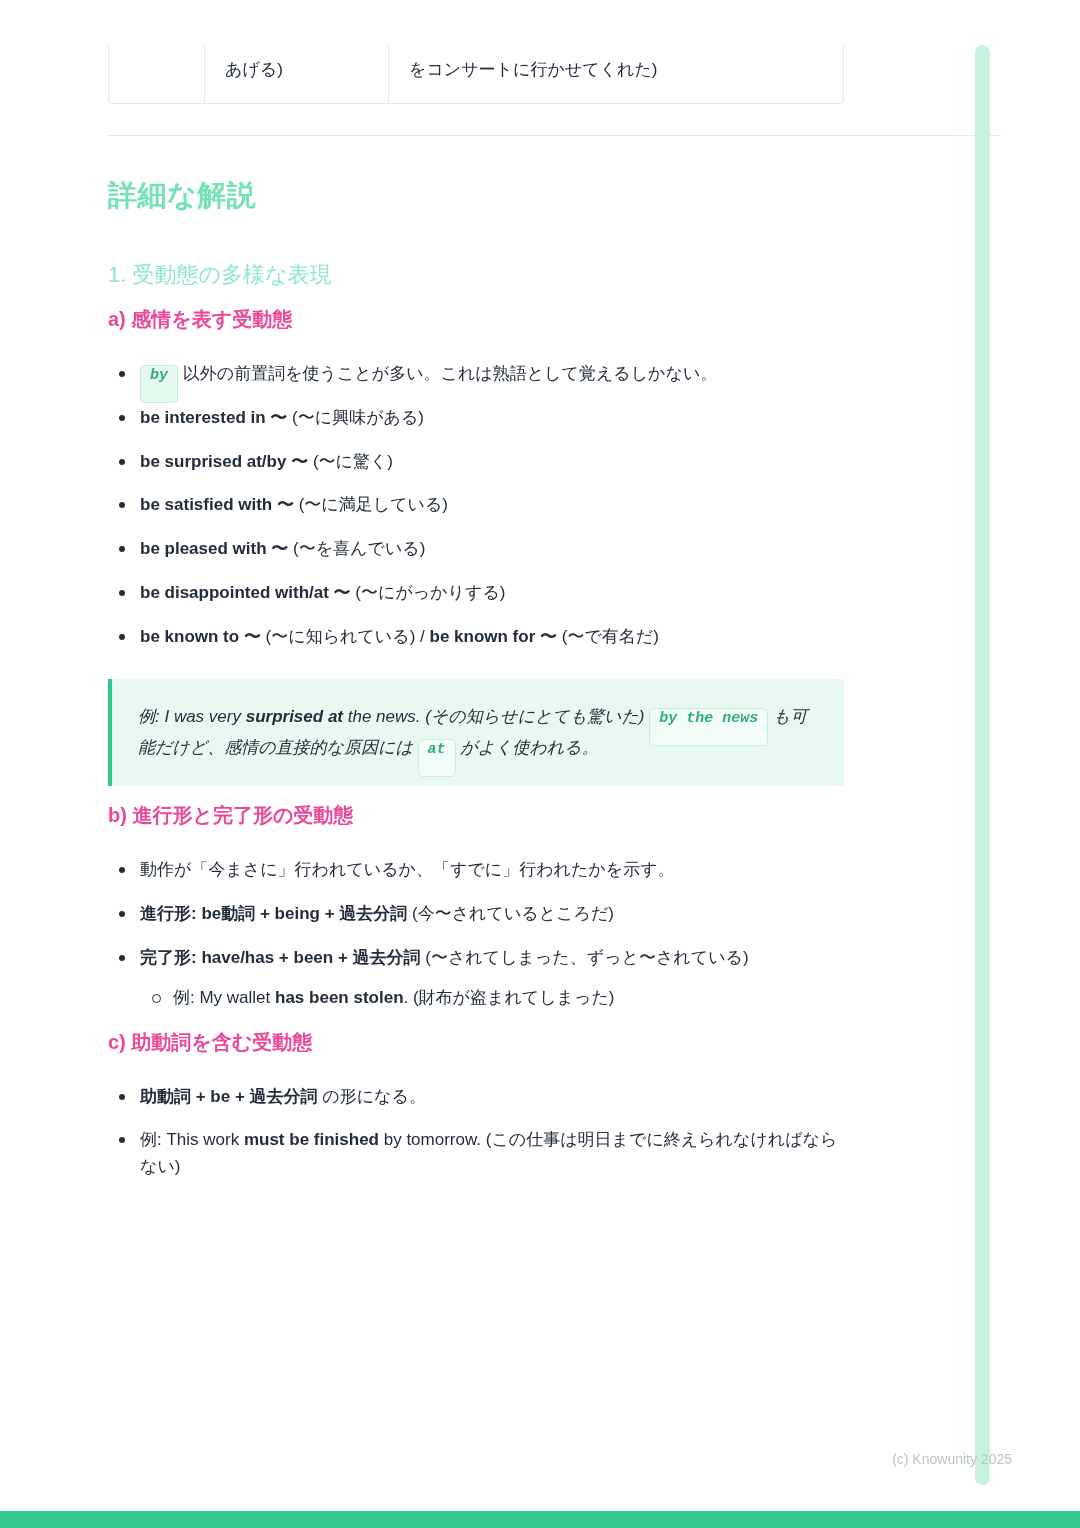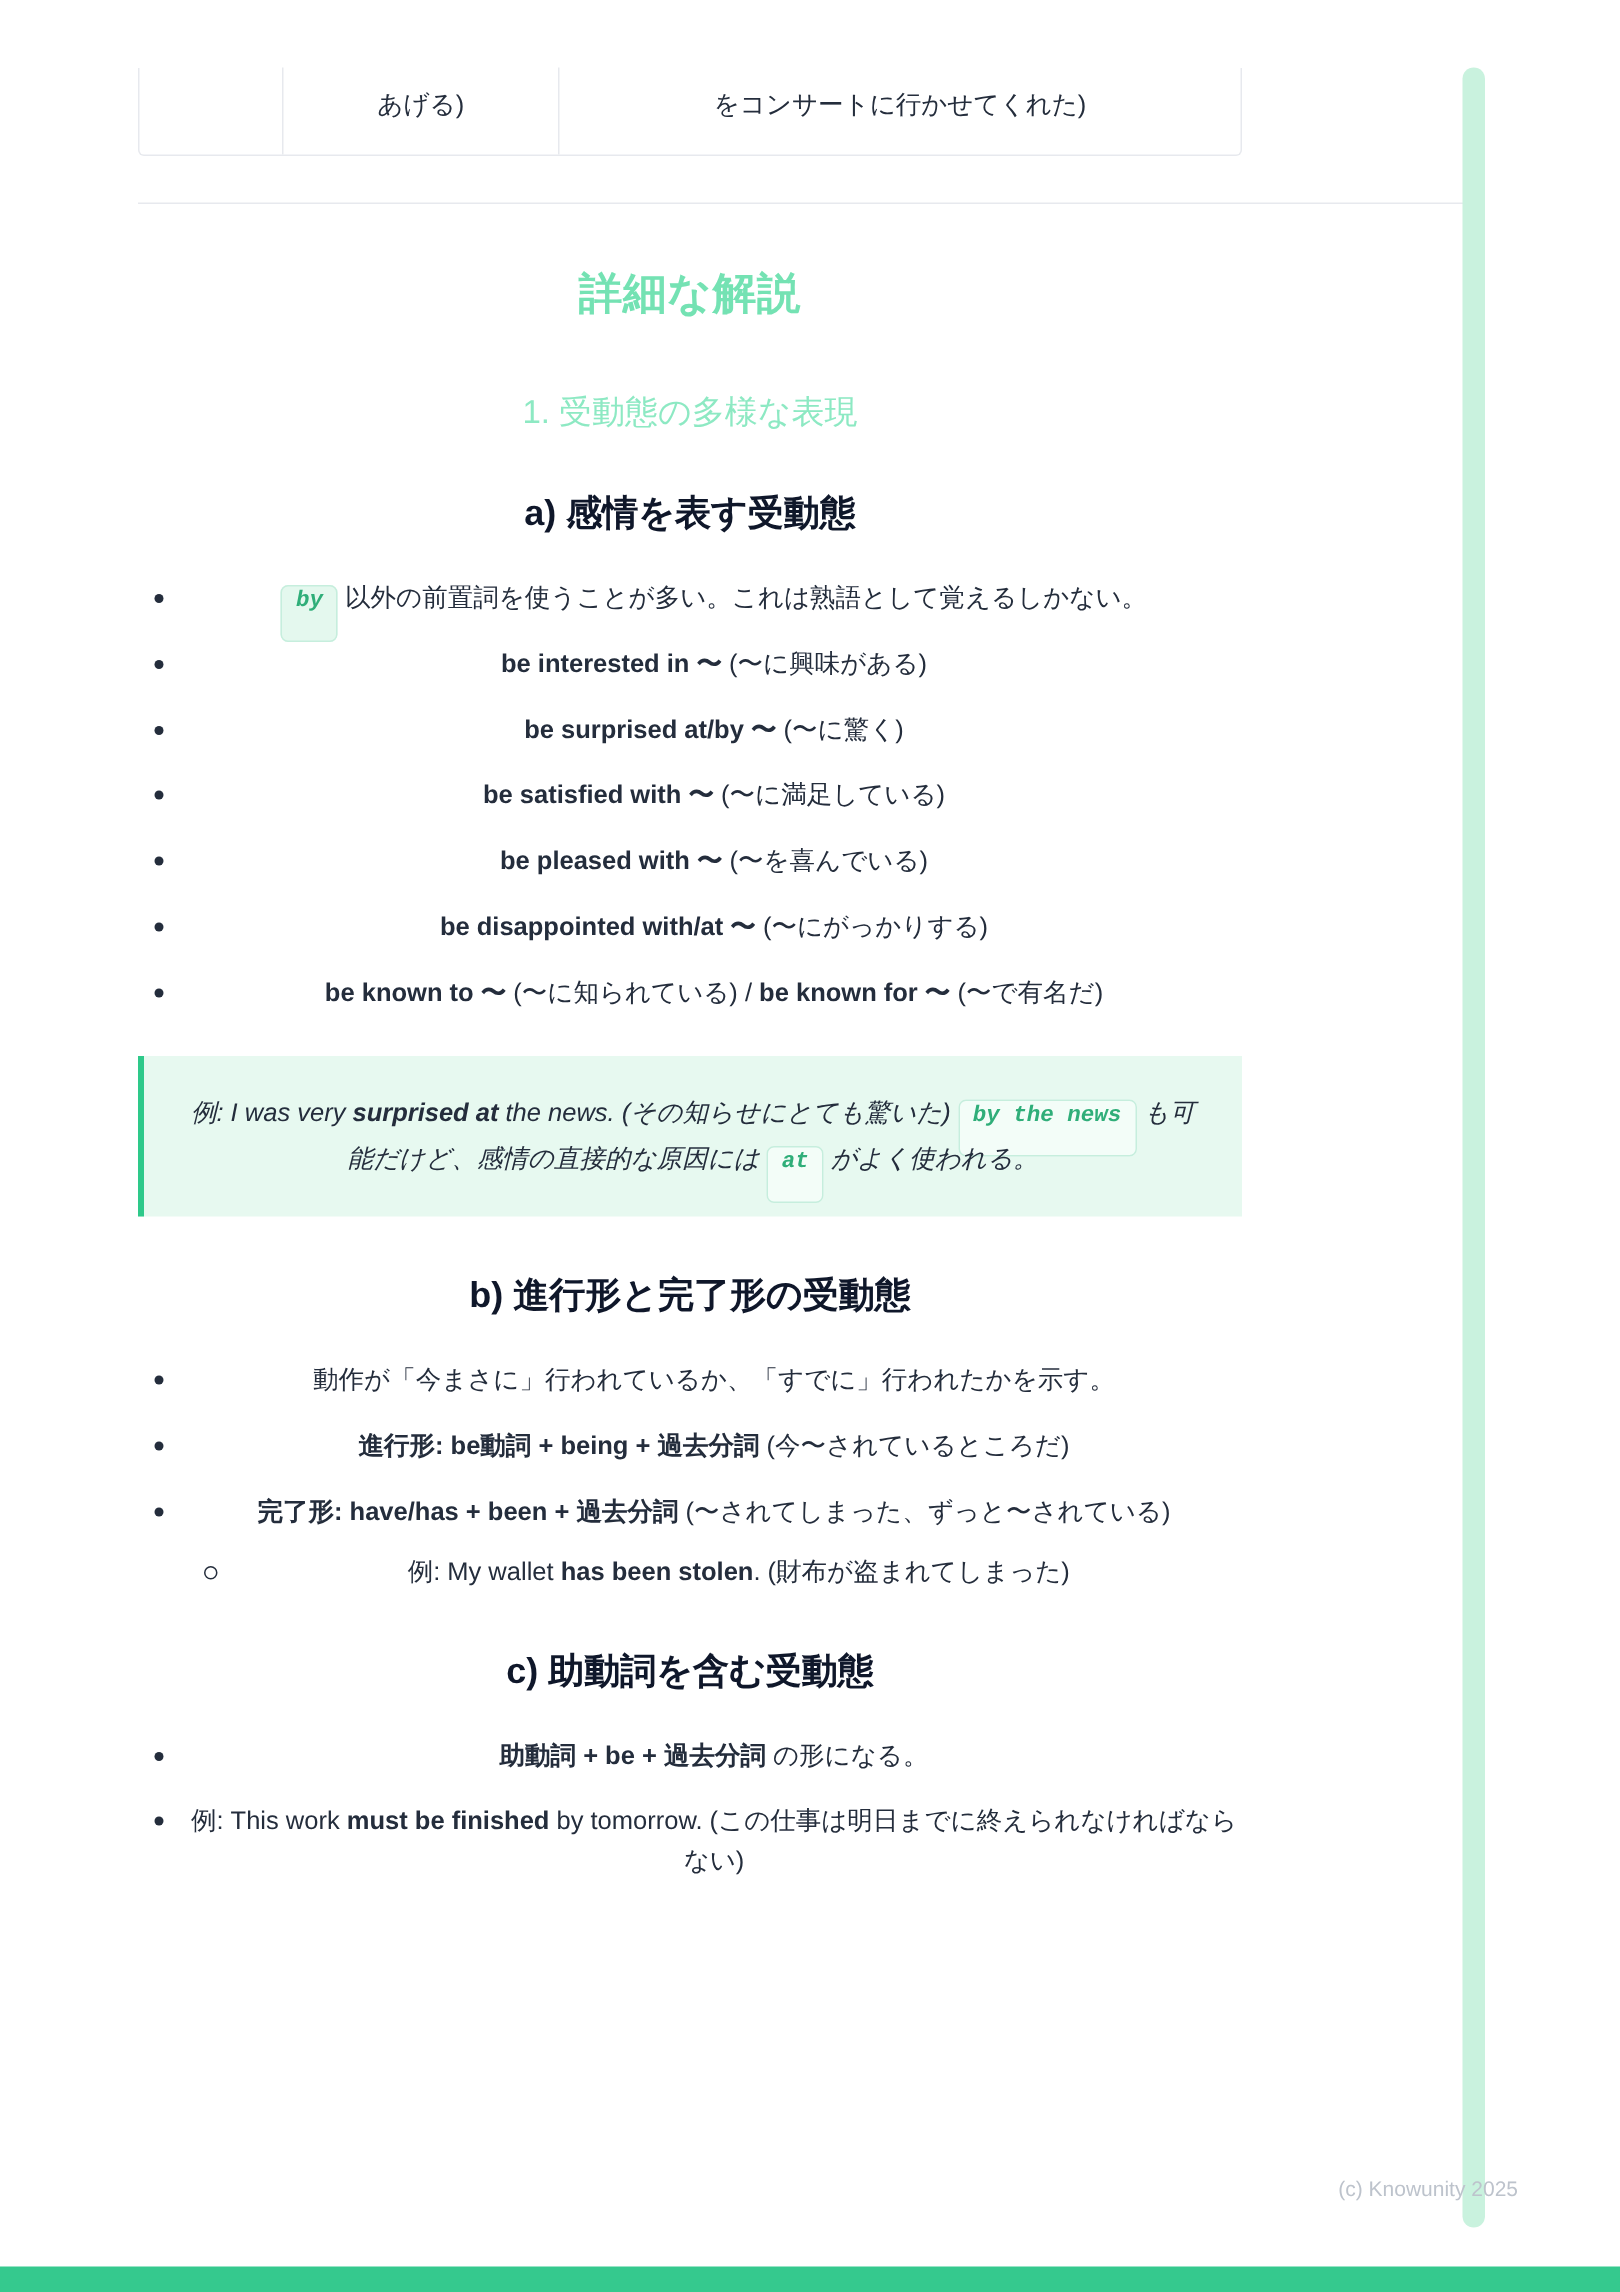--- a/index.html
+++ b/index.html
@@ -16,32 +16,32 @@
     --line:#e7e9ee;
     --strip:#c9f2de;
   }
   *{margin:0;padding:0;box-sizing:border-box;}
   html,body{width:1080px;height:1528px;}
   body{
     font-family:"Liberation Sans","DejaVu Sans",sans-serif;
     background:#ffffff;color:var(--body-text);
     position:relative;overflow:hidden;
   }
-  .content{position:absolute;left:92px;top:45px;width:736px;text-align:center;}
+  .content{position:absolute;left:108px;top:45px;width:736px;}
   .table-frag{
     display:grid;grid-template-columns:95px 184px 1fr;
     border:1px solid var(--line);border-top:none;background:#fff;
     border-radius:0 0 4px 4px;
   }
   .cell{padding:13px 20px 21px;font-size:17px;line-height:1.4;}
   .cell + .cell{border-left:1px solid var(--line);}
   .divider{height:1px;background:var(--line);margin-top:31px;width:893px;}
   h2{margin-top:40px;font-size:29px;font-weight:700;color:var(--heading);letter-spacing:.5px;}
   h3{margin-top:44px;font-size:22px;font-weight:400;color:var(--subheading);}
-  h4{margin-top:36px;font-size:24px;font-weight:700;color:#0f172a;}
+  h4{margin-top:16px;font-size:20px;font-weight:700;color:#ec4899;}
   ul{list-style:none;margin-top:28px;}
   li{font-size:17px;line-height:1.58;}
   li.l1{position:relative;padding-left:32px;margin-bottom:17px;}
   li.l1::before{
     content:"";position:absolute;left:11px;top:10px;
     width:6px;height:6px;border-radius:50%;background:var(--body-text);
   }
   ul.subs{margin-top:13px;margin-bottom:4px;}
   li.l2{position:relative;padding-left:33px;margin-bottom:13px;}
   li.l2::before{

